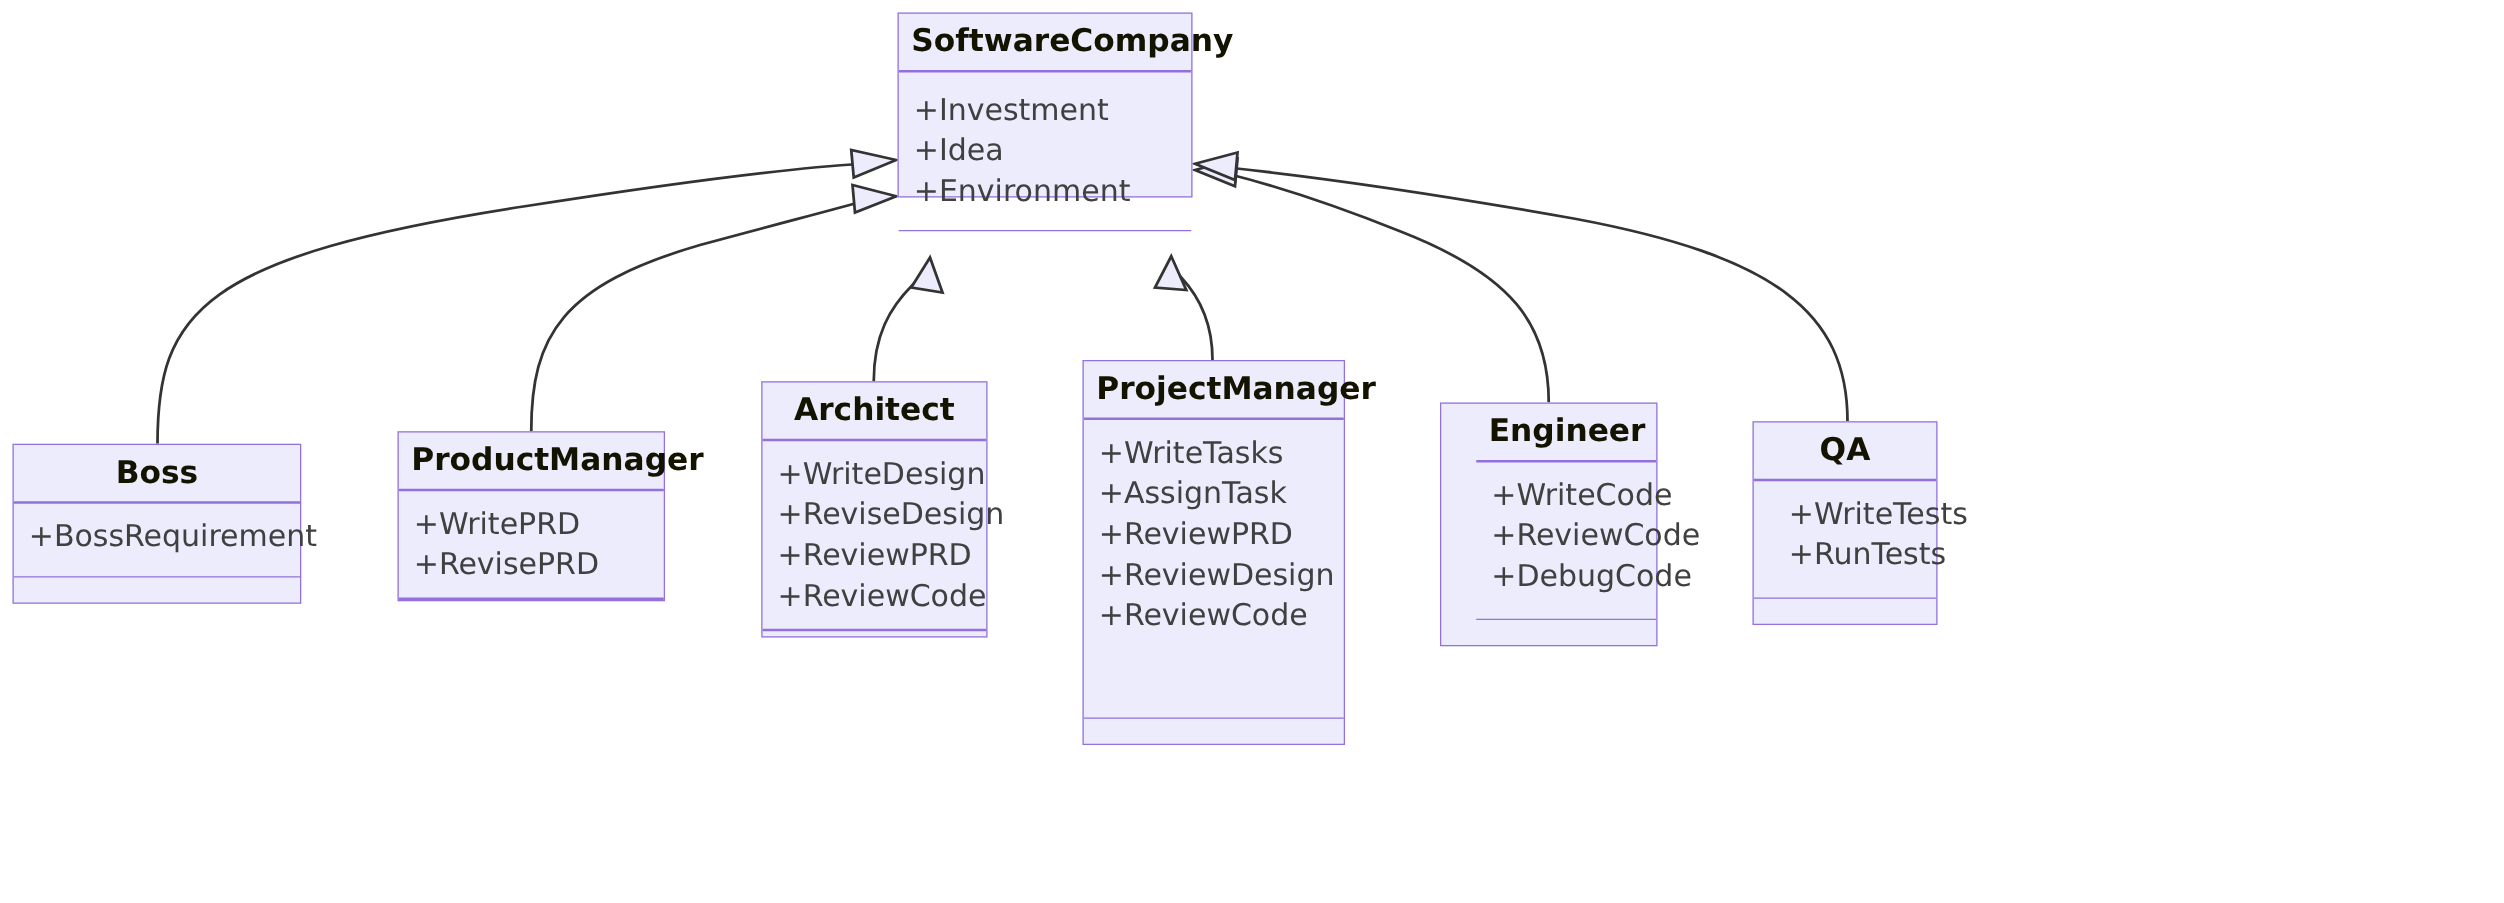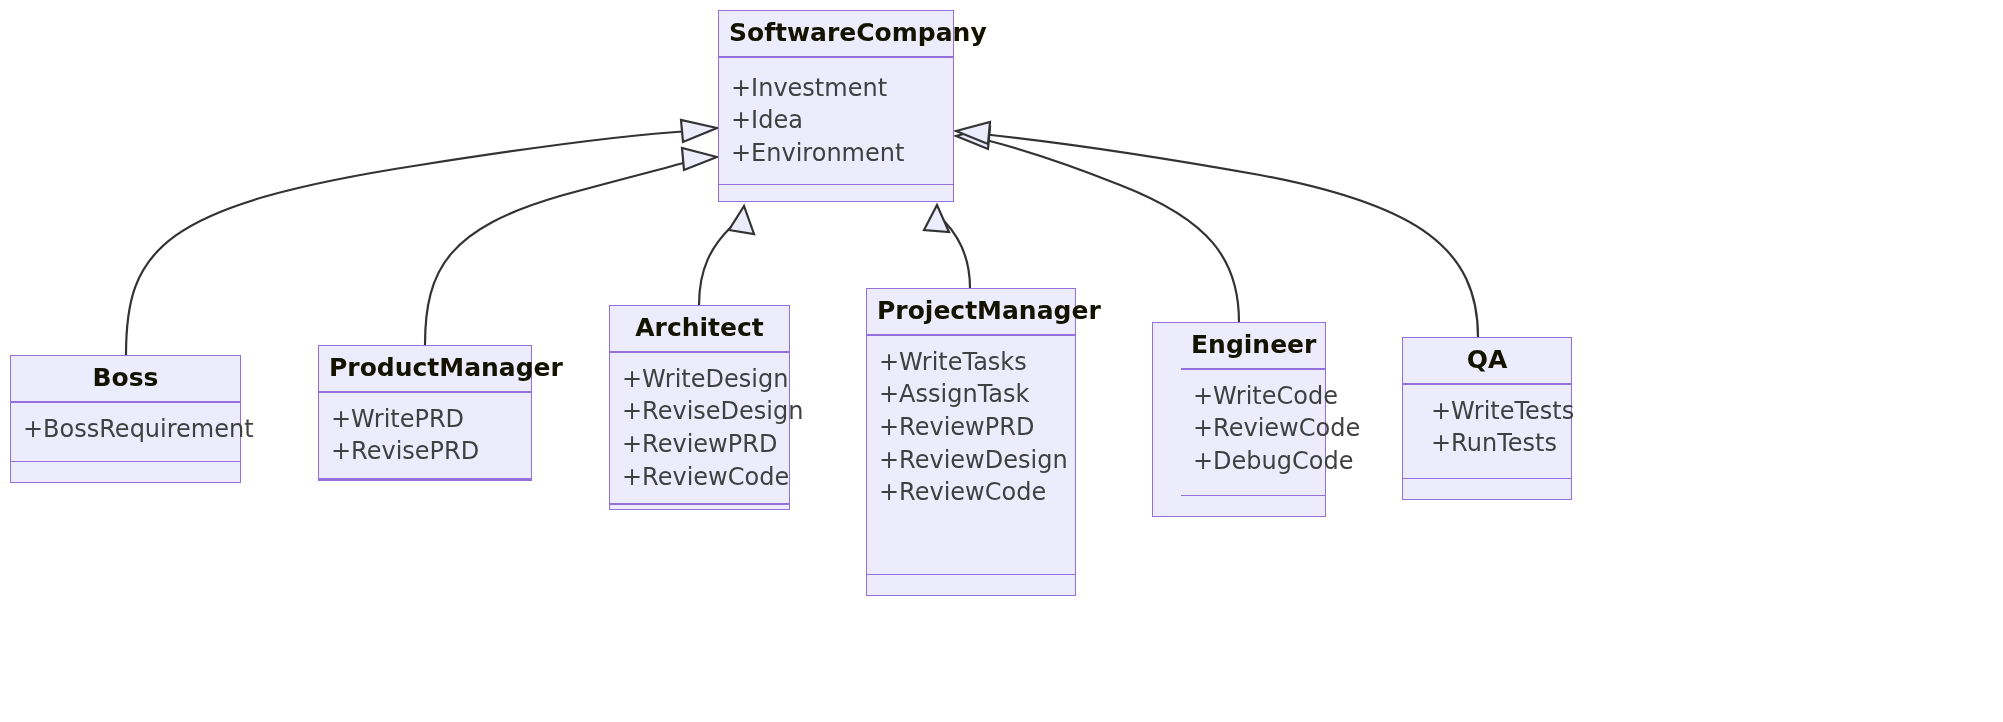--- a/index.html
+++ b/index.html
@@ -81,21 +81,21 @@
     <g fill="#ececfd" stroke="#333333" stroke-width="2.2" stroke-linejoin="miter">
       <polygon points="717,128 681,120 683,142"></polygon>
       <polygon points="717,157 682,148 684,170"></polygon>
       <polygon points="744,206 729,230 754,234"></polygon>
       <polygon points="937,205 924,230 949,232"></polygon>
       <polygon points="956,136 990,127 988,149"></polygon>
       <polygon points="956,131 990,122 988,144"></polygon>
     </g>
   </svg>
 
-  <div class="uml-class" style="left:718px; top:10px; width:236px; height:192px;">
+  <div class="uml-class" style="left:718px; top:10px; width:236px; height:148px;">
     <div class="uml-title">SoftwareCompany</div>
     <div class="uml-divider"></div>
     <div class="uml-attrs" style="flex:1;">
       <div class="uml-attr">+Investment</div>
       <div class="uml-attr">+Idea</div>
       <div class="uml-attr">+Environment</div>
     </div>
     <div class="uml-divider"></div>
     <div class="uml-methods"></div>
   </div>
@@ -153,21 +153,21 @@
     <div class="uml-divider"></div>
     <div class="uml-attrs" style="flex:1;">
       <div class="uml-attr">+WriteCode</div>
       <div class="uml-attr">+ReviewCode</div>
       <div class="uml-attr">+DebugCode</div>
     </div>
     <div class="uml-divider"></div>
     <div class="uml-methods"></div>
   </div>
 
-  <div class="uml-class compact" style="left:1402px; top:337px; width:170px; height:163px;">
+  <div class="uml-class compact" style="left:1402px; top:337px; width:148px; height:163px;">
     <div class="uml-title">QA</div>
     <div class="uml-divider"></div>
     <div class="uml-attrs" style="flex:1;padding-left:28px;">
       <div class="uml-attr">+WriteTests</div>
       <div class="uml-attr">+RunTests</div>
     </div>
     <div class="uml-divider"></div>
     <div class="uml-methods"></div>
   </div>
 

